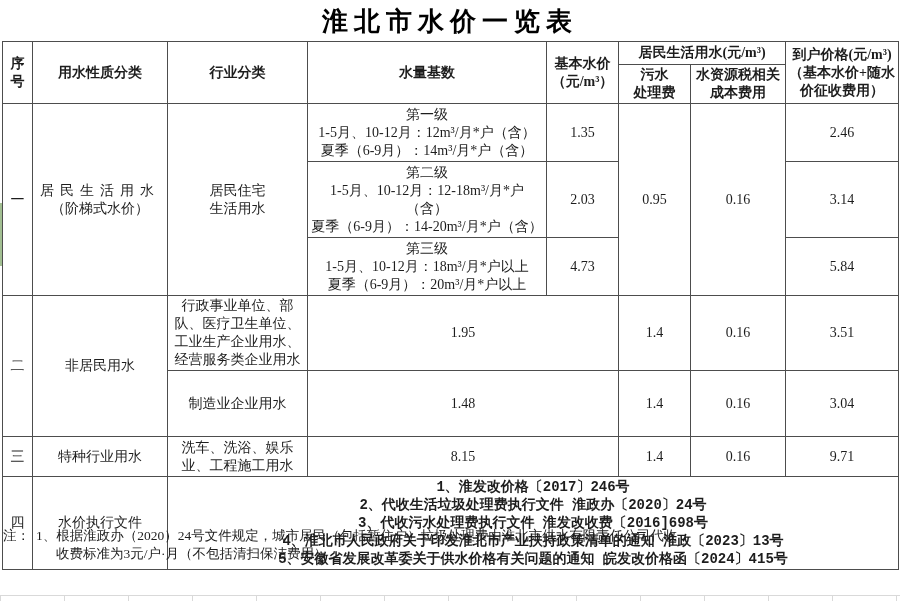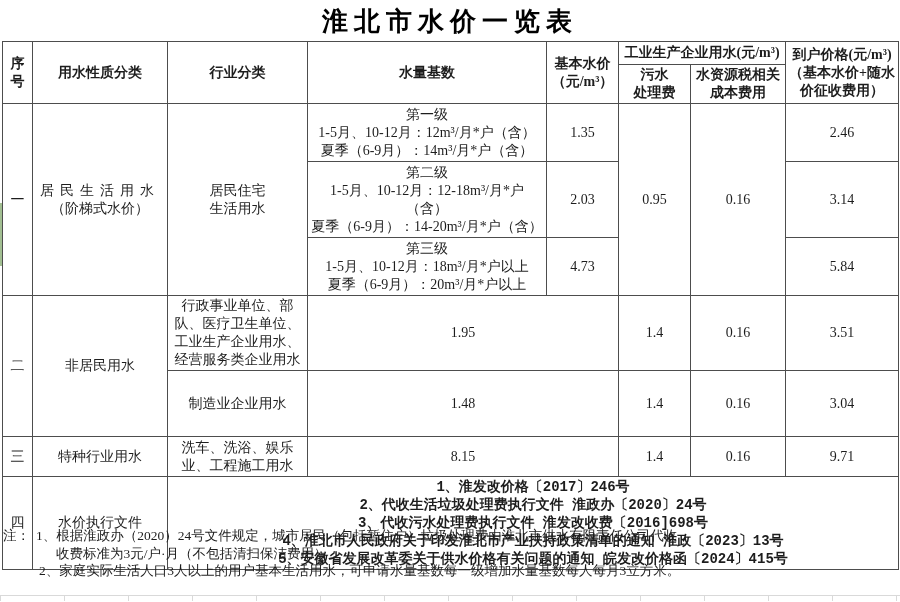--- a/index.html
+++ b/index.html
@@ -61,21 +61,21 @@
     <tbody>
         <tr style="height:23px">
       <td class="hdr" rowspan="2">序号</td>
       <td class="hdr" rowspan="2">用水性质分类</td>
       <td class="hdr" rowspan="2">行业分类</td>
       <td class="hdr" rowspan="2">水量基数</td>
       <td class="hdr" rowspan="2">
         <div>基本水价</div>
         <div>（元/m³）</div>
       </td>
-      <td class="hdr" colspan="2">工业生产企业用水(元/m³)</td>
+      <td class="hdr" colspan="2">居民生活用水(元/m³)</td>
       <td class="hdr" rowspan="2">
         <div>到户价格(元/m³)</div>
         <div>（基本水价+随水</div>
         <div>价征收费用）</div>
       </td>
     </tr>
 
     <tr style="height:33px">
       <td class="hdr">
         <div>污水</div>
@@ -168,18 +168,17 @@
       </td>
     </tr>
   </tbody>
     </table>
 
   <div class="notes">
     <div class="note-first">
       <span class="note-label">注：</span><span>1、根据淮政办（2020）24号文件规定，城市居民（包括暂住户）垃圾处理费由淮北市供水有限责任公司代收，</span>
     </div>
     <div class="note-cont">收费标准为3元/户·月（不包括清扫保洁费用）；</div>
-    <div class="note-item">2、家庭实际生活人口3人以上的用户基本生活用水，可申请水量基数每一级增加水量基数每人每月3立方米。</div>
   </div>
 
   <div class="bottom-grid"></div>
 
 </div>
 
 </body></html>

